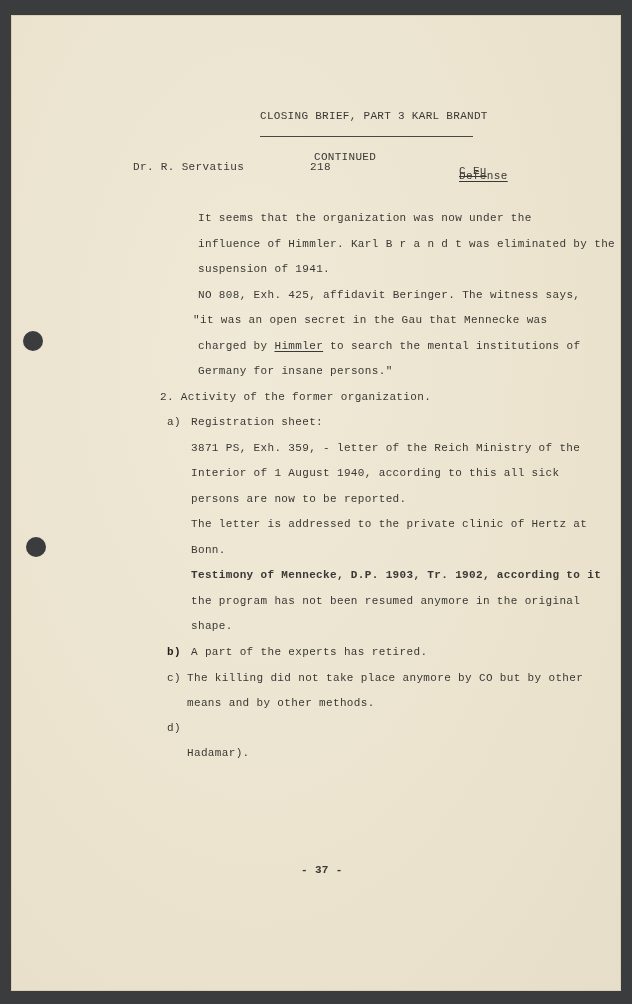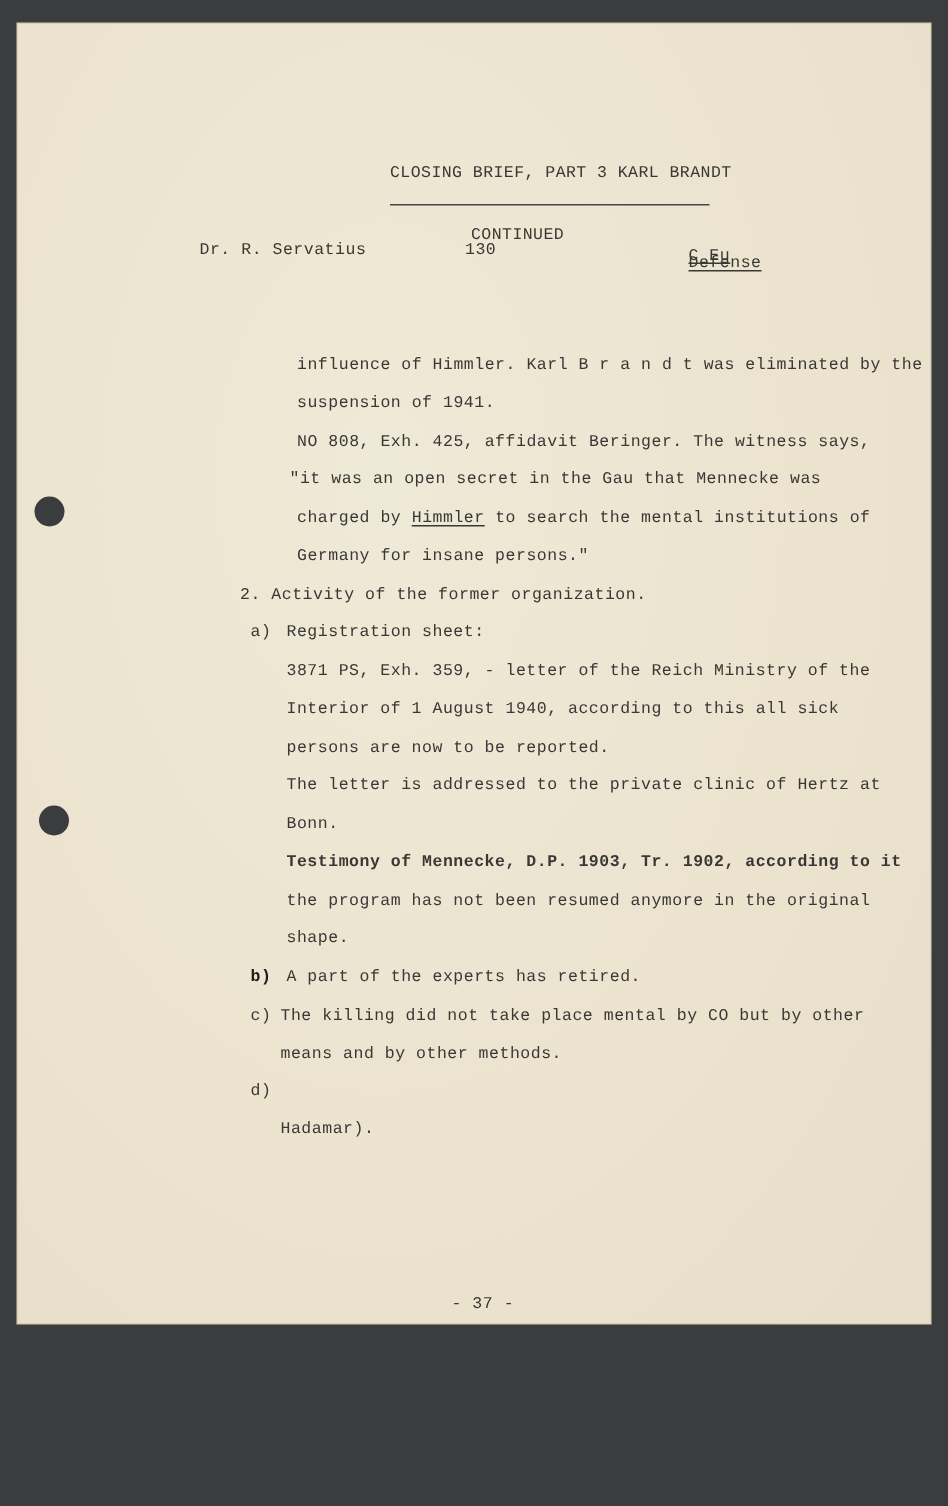--- a/index.html
+++ b/index.html
@@ -13,21 +13,21 @@
       position: relative;
       overflow: hidden;
       font-family: "Liberation Mono", "DejaVu Sans Mono", monospace;
       color: #2f2d2a;
     }
     .page {
       position: absolute;
       left: 12px;
       top: 16px;
       width: 608px;
-      height: 866px;
+      height: 974px;
       background: #ece5d1;
       background-image: radial-gradient(ellipse at 40% 35%, #efe9d7 0%, #ebe3ce 60%, #e6dec8 100%);
       box-shadow: 0 0 0 1px #d9cfb4;
     }
     .punch-hole {
       position: absolute;
       width: 20px;
       height: 20px;
       border-radius: 50%;
       background: #3b3c3e;
@@ -67,24 +67,25 @@
 <div class="page">
 
   <div class="punch-hole" style="left:11px; top:315px;"></div>
   <div class="punch-hole" style="left:14px; top:521px;"></div>
 
   <div class="title" style="left:248px; top:94px;">CLOSING BRIEF, PART 3 KARL BRANDT</div>
   <div class="title" style="left:302px; top:107px;margin-top:28px;">CONTINUED</div>
   <div class="rule" style="left:248px; top:120px; width:213px;"></div>
 
   <div class="line" style="left:121px; top:145px;">Dr. R. Servatius</div>
-  <div class="line" style="left:298px; top:145px;">130</div>
+  <div class="line" style="left:298px; top:145px;">218</div>
   <div class="line underline" style="left:447px; top:149px;">C Eu</div>
   <div class="line underline" style="left:447px; top:144px;margin-top:10px;">Defense</div>
 
+  <div class="line" style="left:186px; top:196px;">It seems that the organization was now under the</div>
   <div class="line" style="left:186px; top:222px;">influence of Himmler. Karl B r a n d t was eliminated by the</div>
   <div class="line" style="left:186px; top:247px;">suspension of 1941.</div>
 
   <div class="line" style="left:186px; top:273px;">NO 808, Exh. 425, affidavit Beringer. The witness says,</div>
   <div class="line" style="left:181px; top:298px;">"it was an open secret in the Gau that Mennecke was</div>
   <div class="line" style="left:186px; top:324px;">
     <span>charged by</span>
     <span class="underline">Himmler</span>
     <span>to search the mental institutions of</span>
   </div>
@@ -100,21 +101,21 @@
   <div class="line" style="left:179px; top:477px;">persons are now to be reported.</div>
   <div class="line" style="left:179px; top:528px;">Bonn.</div>
   <div class="line" style="left:179px; top:553px;font-weight:bold;">Testimony of Mennecke, D.P. 1903, Tr. 1902, according to it</div>
   <div class="line" style="left:179px; top:579px;text-align:center;">the program has not been resumed anymore in the original</div>
   <div class="line" style="left:179px; top:604px;">shape.</div>
 
   <div class="line bold" style="left:155px; top:630px;">b)</div>
   <div class="line" style="left:179px; top:630px;">A part of the experts has retired.</div>
 
   <div class="line" style="left:155px; top:656px;">c)</div>
-  <div class="line" style="left:175px; top:656px;">The killing did not take place mental by CO but by other</div>
+  <div class="line" style="left:175px; top:656px;">The killing did not take place anymore by CO but by other</div>
   <div class="line" style="left:175px; top:681px;text-align:right;">means and by other methods.</div>
 
   <div class="line" style="left:155px; top:706px;">d)</div>
   <div class="line" style="left:175px; top:731px;">Hadamar).</div>
 
-  <div class="line" style="left:289px; top:848px; font-weight:normal;">- 37 -</div>
+  <div class="line" style="left:289px; top:848px; font-weight:bold;">- 37 -</div>
 
 </div>
 
 </body></html>

